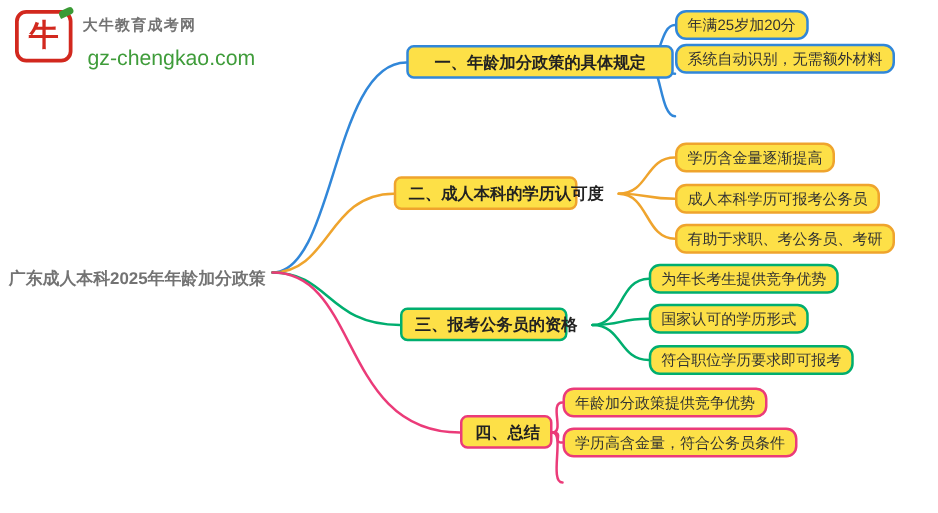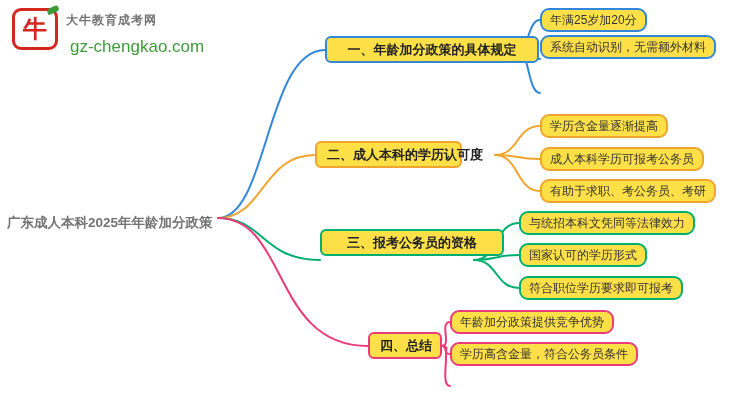--- a/index.html
+++ b/index.html
@@ -93,30 +93,30 @@
       <span class="logo-leaf"></span>
     </div>
     <div class="logo-name">大牛教育成考网</div>
     <div class="logo-url">gz-chengkao.com</div>
   </div>
 
   <div class="root">广东成人本科2025年年龄加分政策</div>
 
   <div class="node branch c-blue" style="left:325px;top:36px;width:214px">一、年龄加分政策的具体规定</div>
   <div class="node branch c-orange" style="left:315px;top:141px;width:147px">二、成人本科的学历认可度</div>
-  <div class="node branch c-green" style="left:320px;top:229px;width:184px">三、报考公务员的资格</div>
+  <div class="node branch c-green" style="left:320px;top:246px;width:134px">三、报考公务员的资格</div>
   <div class="node branch c-pink" style="left:368px;top:332px;width:74px">四、总结</div>
 
   <div class="node leaf c-blue" style="left:540px;top:8px">年满25岁加20分</div>
   <div class="node leaf c-blue" style="left:540px;top:35px">系统自动识别，无需额外材料</div>
 
   <div class="node leaf c-orange" style="left:540px;top:114px">学历含金量逐渐提高</div>
   <div class="node leaf c-orange" style="left:540px;top:147px">成人本科学历可报考公务员</div>
   <div class="node leaf c-orange" style="left:540px;top:179px">有助于求职、考公务员、考研</div>
 
-  <div class="node leaf c-green" style="left:519px;top:211px">与统招本科文凭同等法律效力</div>
+  <div class="node leaf c-green" style="left:519px;top:211px">为年长考生提供竞争优势</div>
   <div class="node leaf c-green" style="left:519px;top:243px">国家认可的学历形式</div>
   <div class="node leaf c-green" style="left:519px;top:276px">符合职位学历要求即可报考</div>
 
   <div class="node leaf c-pink" style="left:450px;top:310px">年龄加分政策提供竞争优势</div>
   <div class="node leaf c-pink" style="left:450px;top:342px">学历高含金量，符合公务员条件</div>
 
 </div>
 
 </body></html>

